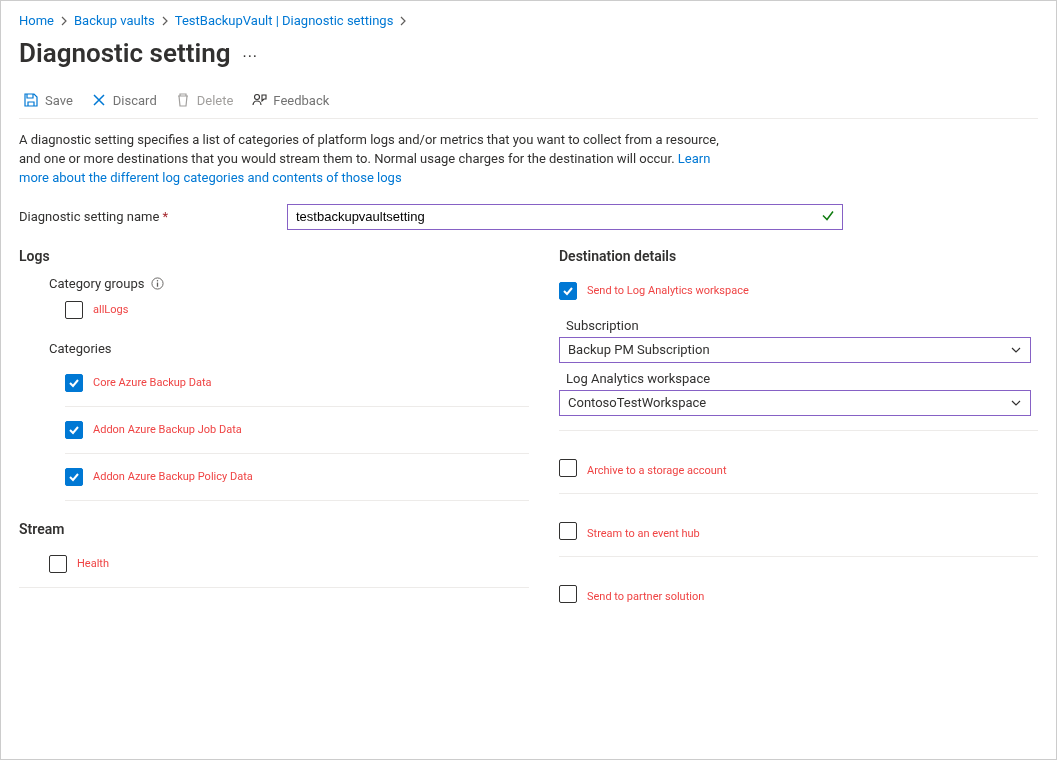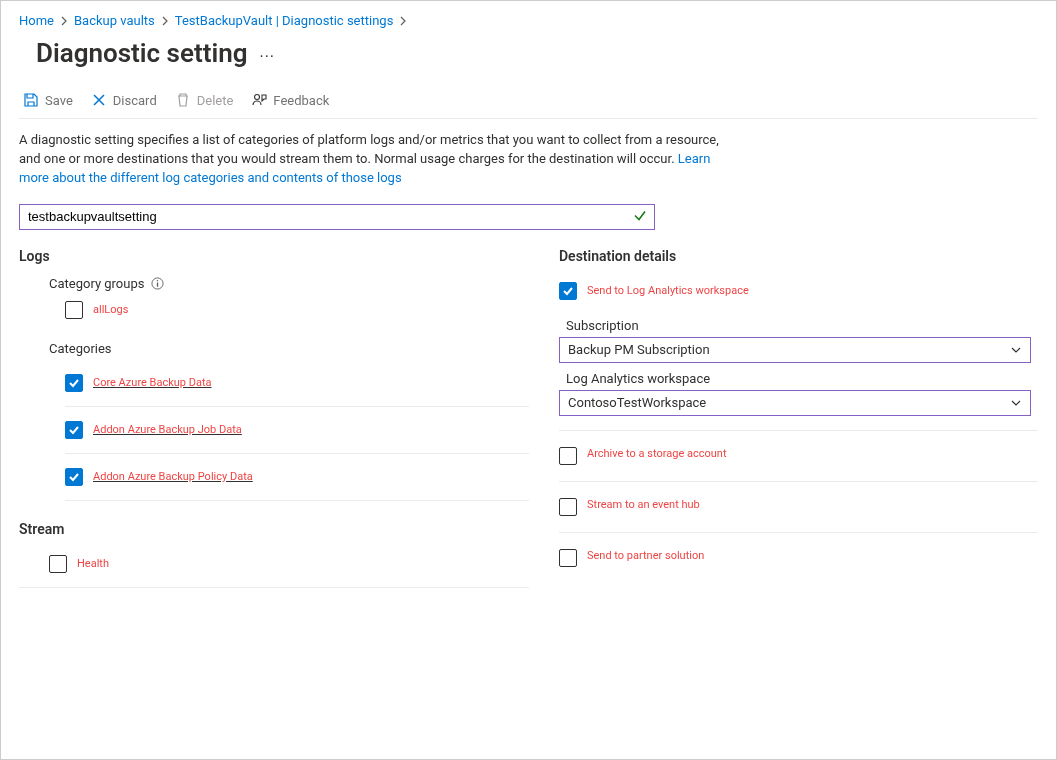--- a/index.html
+++ b/index.html
@@ -12,38 +12,38 @@
       height: 760px;
       border: 1px solid #ccc;
       overflow: hidden;
     }
     .inner { padding: 10px 18px 0 18px; }
     
     .breadcrumb { display: flex; align-items: center; gap: 4px; font-size: 13px; padding: 2px 0 6px 0; }
     .breadcrumb a { color: #0078d4; text-decoration: none; }
     .bc-sep { color: #605e5c; padding: 0 2px; font-size: 14px; line-height: 1;}
     
-    .title-row { display: flex; align-items: center; gap: 12px; padding: 4px 0 18px 0; margin-left: 17px; }
+    .title-row { display: flex; align-items: center; gap: 12px; padding: 4px 0 18px 0; }
     .page-title { font-size: 26px; font-weight: 600; color: #323130; }
     .title-dots { color: #323130; font-size: 16px; padding-top: 6px; letter-spacing: 1px; }
     
     .toolbar { display: flex; align-items: center; gap: 18px; padding: 6px 4px; }
     .tb-btn { display: flex; align-items: center; gap: 6px; cursor: pointer; font-size: 13px; color: #737373; }
     .tb-btn.disabled { color: #a19f9d; cursor: default; }
     .tb-icon { width: 16px; height: 16px; display: inline-flex; align-items: center; justify-content: center; }
     .hr { border: none; border-top: 1px solid #edebe9; margin: 4px 0 12px 0; }
     
     .desc { font-size: 13px; line-height: 1.45; color: #323130; max-width: 720px; padding-bottom: 12px;}
     .desc a { color: #0078d4; text-decoration: none; }
     
     .form-row { display: flex; align-items: center; gap: 20px; padding: 4px 0 18px 0; }
     .form-label { font-size: 13px; color: #323130; width: 248px; }
     .req { color: #a4262c; }
     .name-input {
-      width: 636px; height: 26px; border: 1px solid #8661c5; padding: 2px 28px 2px 8px; font-size: 13px; outline: none;
+      width: 556px; height: 26px; border: 1px solid #8661c5; padding: 2px 28px 2px 8px; font-size: 13px; outline: none;
       position: relative;
     }
     .input-wrap { position: relative; }
     .check-overlay { position: absolute; right: 8px; top: 50%; transform: translateY(-50%); color: #107c10; pointer-events: none; }
     
     .columns { display: flex; gap: 30px; }
     .col-left { flex: 0 0 510px; }
     .col-right { flex: 1 1 auto; }
     .section-header { font-size: 14px; font-weight: 600; padding-bottom: 8px; }
     .subheader { font-size: 13px; color: #323130; padding: 4px 0; display: flex; align-items: flex-end; gap: 6px; }
@@ -75,21 +75,21 @@
     .dest-check-row { display:flex; align-items:center; gap:10px; padding: 10px 0 14px 0; border-bottom: 1px solid #edebe9; }
     .dest-sub-block { padding: 12px 0 14px 0; border-bottom: 1px solid #edebe9; }
     .field-block { padding-bottom: 8px; }
     .field-label { font-size: 13px; padding-bottom: 4px; display: block; margin-left: 7px; }
     .select {
       width: 100%; max-width: 472px; height: 26px; border: 1px solid #8661c5; padding: 2px 8px;
       display: flex; align-items: center; justify-content: space-between; cursor: pointer; background: #fff;
     }
     .chev-down { display:inline-flex; }
     .dest-simple {
-      display:flex; align-items:flex-start; gap:10px; padding: 16px 0 16px 0; border-bottom: 1px solid #edebe9;
+      display:flex; align-items:flex-end; gap:10px; padding: 16px 0 16px 0; border-bottom: 1px solid #edebe9; margin-top: 12px;
     }
   </style>
 </head>
 <body>
 
 <div class="inner">
 
   <nav class="breadcrumb">
     <a href="#">Home</a>
     <span class="bc-sep">
@@ -153,20 +153,23 @@
     </div>
   </div>
 
   <hr class="hr">
 
   <p class="desc">
     <span>A diagnostic setting specifies a list of categories of platform logs and/or metrics that you want to collect from a resource, and one or more destinations that you would stream them to. Normal usage charges for the destination will occur. </span><a href="#">Learn more about the different log categories and contents of those logs</a>
   </p>
 
   <div class="form-row">
+    <div class="form-label">
+      <span>Diagnostic setting name</span> <span class="req">*</span>
+    </div>
     <div class="input-wrap">
       <input class="name-input" type="text" value="testbackupvaultsetting" style="">
       <span class="check-overlay">
         <svg width="14" height="14" viewBox="0 0 14 14">
             <path d="M2 7 L6 11 L12 3" stroke="#107c10" stroke-width="1.5" fill="none"></path>
           </svg>
       </span>
     </div>
   </div>
 
@@ -190,21 +193,21 @@
         <div class="check-row nosep" style="padding-left:16px;">
           <span class="checkbox">
             
           </span>
           <span class="check-label">allLogs</span>
         </div>
       </div>
 
       <div class="subheader indent-1" style="padding-top:16px;">Categories</div>
 
-      <div class="cat-block" style="padding-left:46px;text-decoration:underline;">
+      <div class="cat-block" style="padding-left:46px;">
         <div class="cat-item">
           <span class="checkbox checked">
             <svg width="12" height="12" viewBox="0 0 12 12">
                 <path d="M2 6 L5 9 L10 3" stroke="#fff" stroke-width="2" fill="none"></path>
               </svg>
           </span>
           <span class="check-label">Core Azure Backup Data</span>
         </div>
         <div class="cat-item">
           <span class="checkbox checked">

